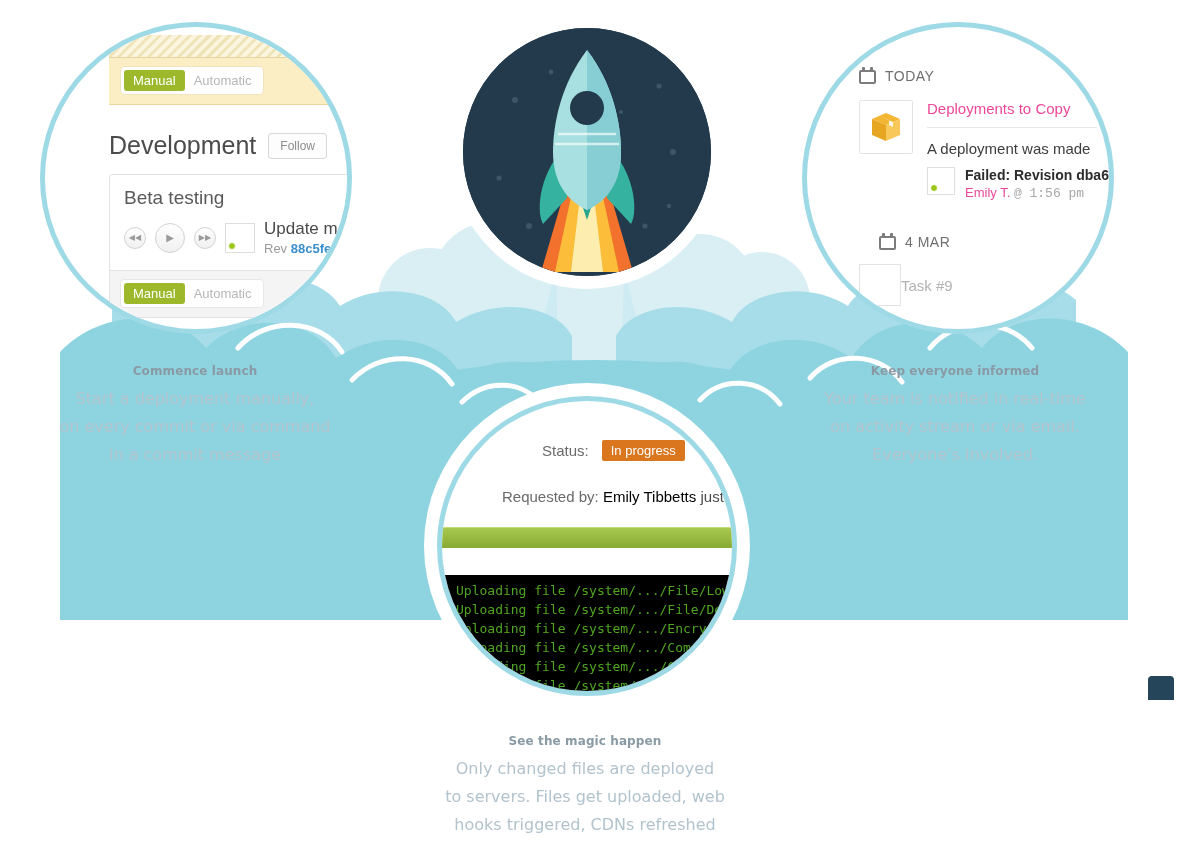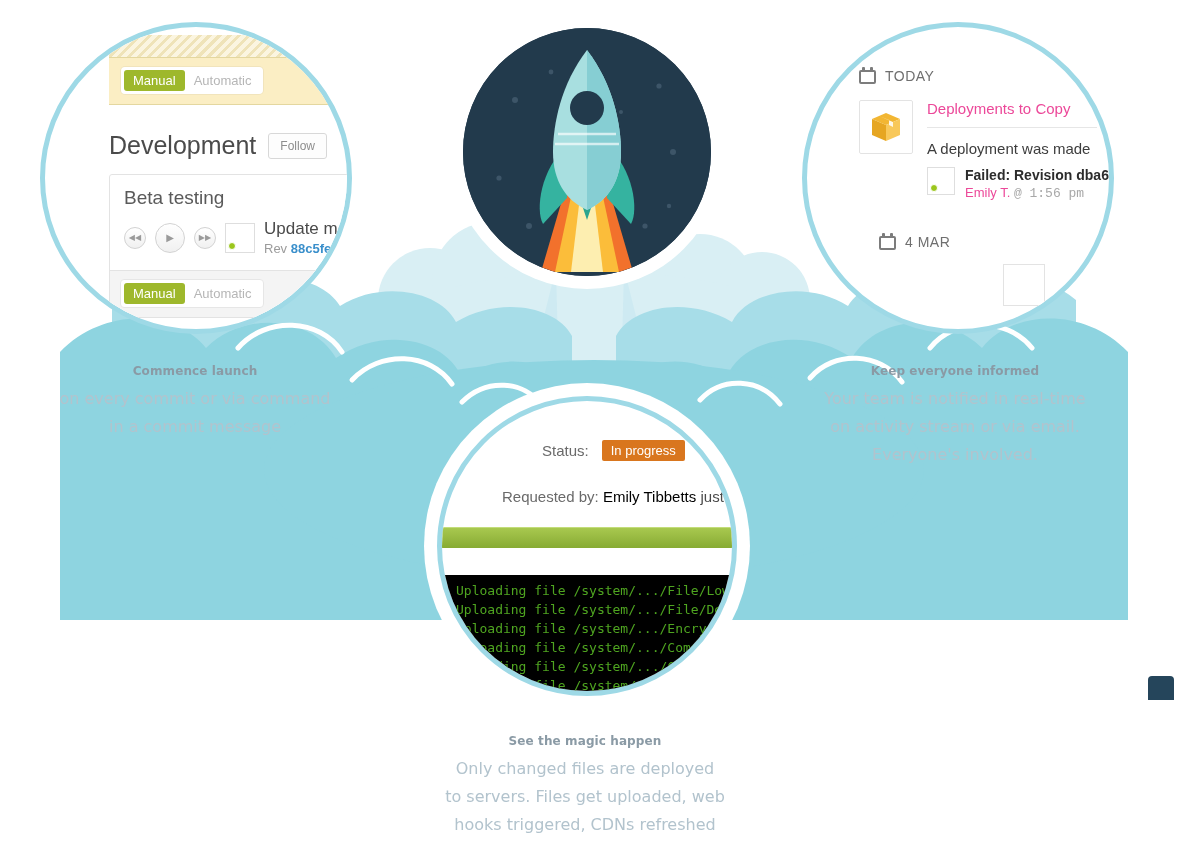--- a/index.html
+++ b/index.html
@@ -116,21 +116,21 @@
   .feed-head{font-size:15px;color:#ec4899;white-space:nowrap;}
   .feed-rule{height:1px;background:#e6e6e6;margin:10px 0 0 0;width:170px;}
   .feed-msg{font-size:15px;color:#3d3d3d;margin-top:12px;white-space:nowrap;}
   .feed-sub{display:flex;gap:10px;align-items:flex-start;margin-top:10px;}
   .feed-sub .avatar{width:28px;height:28px;}
   .feed-strong{font-size:14px;color:#2c2c2c;font-weight:bold;white-space:nowrap;}
   .feed-meta{font-size:13px;margin-top:2px;white-space:nowrap;}
   .feed-meta .who{color:#ec4899;}
   .feed-meta .when{color:#a8a8a8;font-family:Liberation Mono, monospace;}
   .day-row.second{margin-top:32px;padding-left:20px;}
-  .task-row{display:flex;gap:14px;margin-top:14px;align-items:center;flex-direction:column;}
+  .task-row{display:flex;margin-top:14px;align-items:center;}
   .task-av{
     width:42px;height:42px;flex:0 0 auto;border:1px solid #e3e3e3;background:#fff;padding:1px;
     box-sizing:border-box;
   }
   .task-av .hair{
     width:100%;height:100%;
     background:radial-gradient(circle at 50% 95%, #1b1b1b 0 62%, rgba(0,0,0,0) 63%),#ffffff;
   }
   .task-label{font-size:15px;color:#b3b3b3;}
 
@@ -449,20 +449,21 @@
         <div class="ln">Uploading file /system/.../Com</div>
         <div class="ln">         /system/</div>
       </div>
 
     </div>
   </div>
 
   <div class="caption" id="cap-left">
     <div class="cap-title">Commence launch</div>
     <div class="cap-body">
+      <div>Start a deployment manually,</div>
       <div>on every commit or via command</div>
       <div>in a commit message</div>
     </div>
   </div>
 
   <div class="caption" id="cap-right">
     <div class="cap-title">Keep everyone informed</div>
     <div class="cap-body">
       <div>Your team is notified in real-time</div>
       <div>on activity stream or via email.</div>

